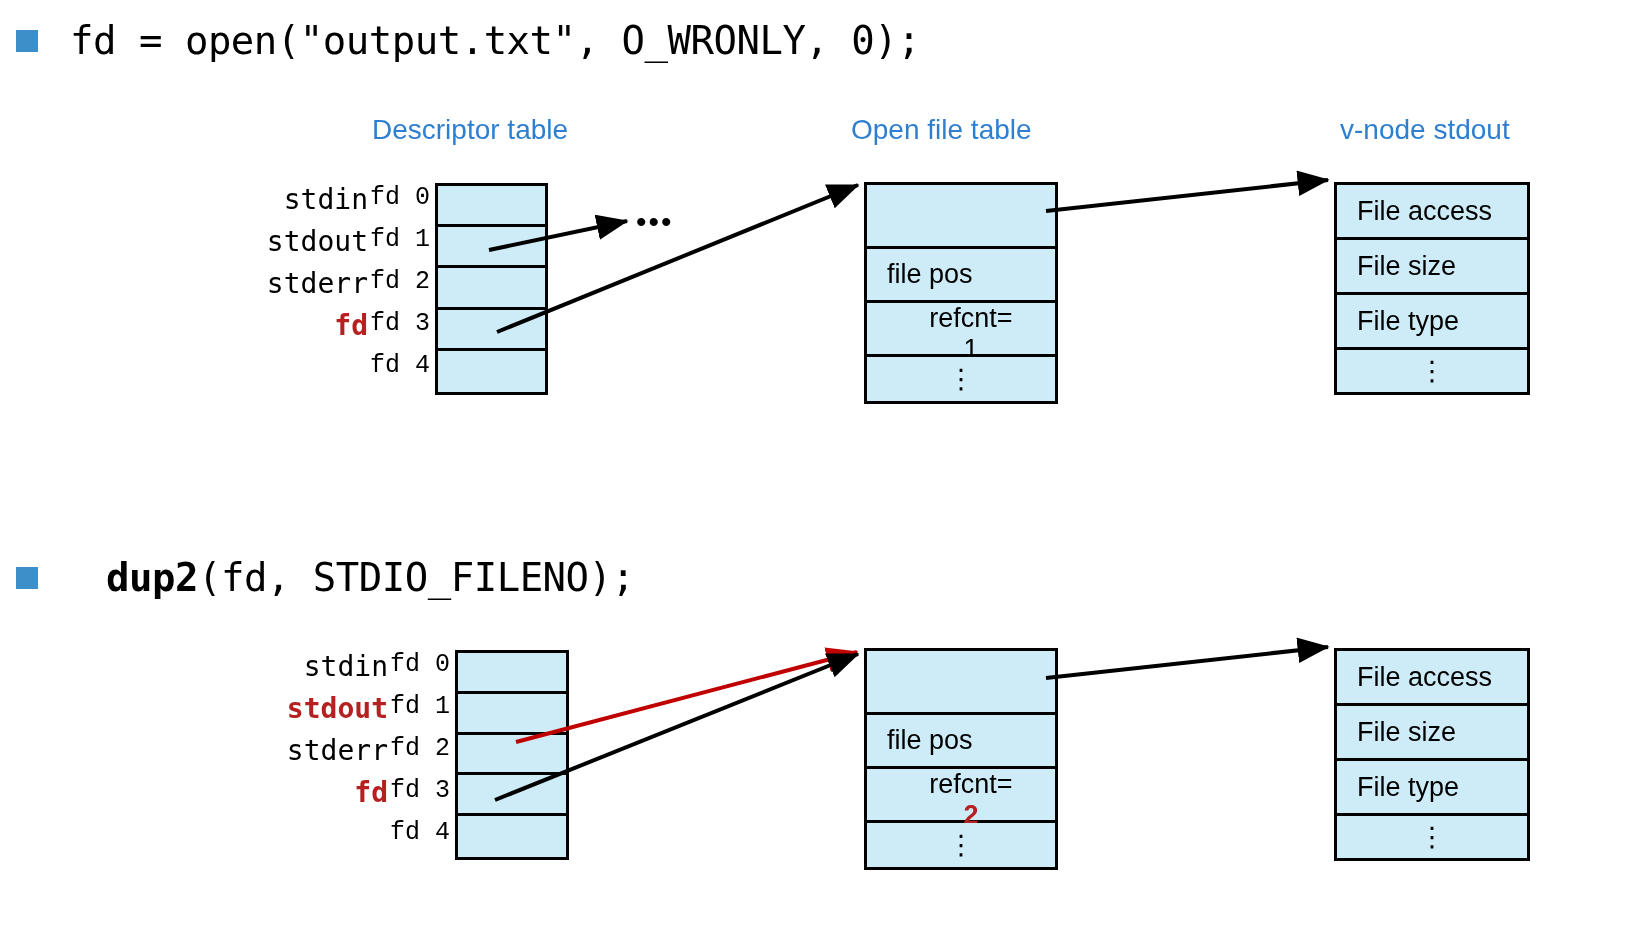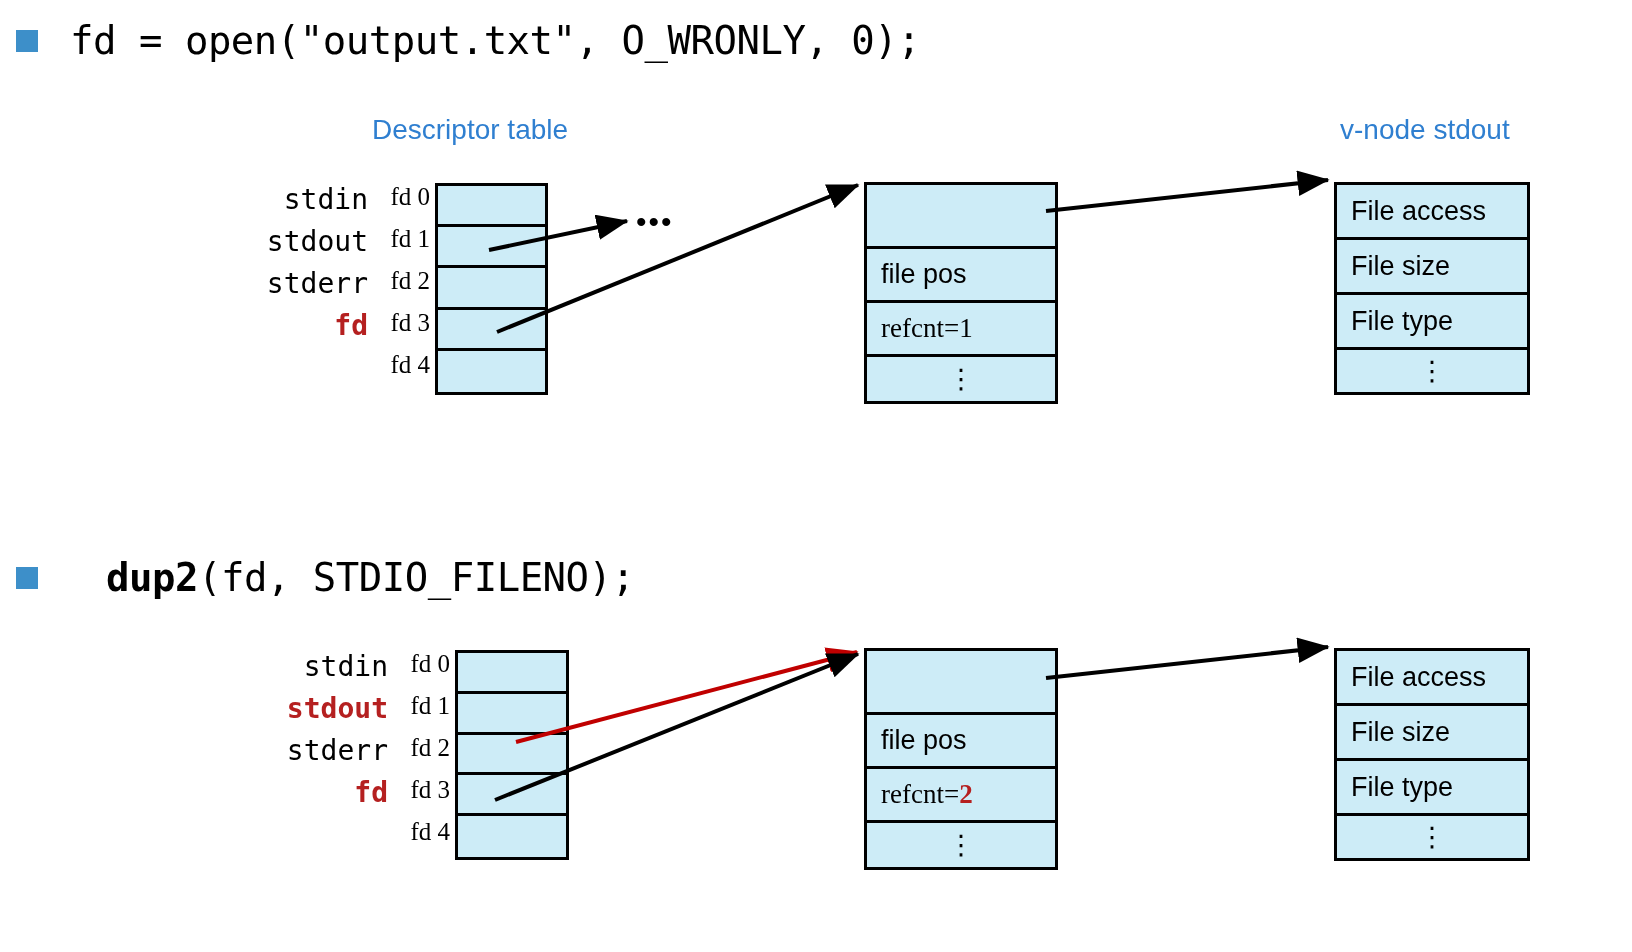--- a/index.html
+++ b/index.html
@@ -42,64 +42,65 @@
     border:3px solid #000000;
     box-sizing:border-box;
     background:#cdecf7;
     display:flex;flex-direction:column;
   }
   .boxtable .cell{
     box-sizing:border-box;
     border-bottom:3px solid #000000;
     background:#cdecf7;
     display:flex;align-items:center;
-    padding-left:14px;
+    padding-left:20px;
     font-size:27px;color:#000;
     white-space:nowrap;
   }
   .boxtable .cell:last-child{border-bottom:none;}
   .boxtable .cell.center{justify-content:center;padding-left:0;}
-  .mono{font-family:Liberation Serif, serif;font-size:27px;}
+  .mono{font-family:Liberation Sans, sans-serif;font-size:27px;flex-direction:column;}
   .red{color:#b52020;font-weight:bold;}
 
   
   .fdlabels{position:absolute;}
   .fdlabels .lrow{
     position:absolute;display:flex;align-items:flex-start;justify-content:flex-end;
     width:100%;
   }
   .name-lbl{
     font-family:"DejaVu Sans Mono","Liberation Mono",monospace;
     font-size:28px;color:#000;white-space:nowrap;
     text-align:right;
   }
   .name-lbl.red{color:#b52020;font-weight:bold;}
   .num-lbl{
     font-size:25px;color:#000;white-space:nowrap;
     width:62px;text-align:right;
-    font-family:Liberation Serif, serif;
+    font-family:Liberation Mono, monospace;
   }
 
   .ellipsis-dots{
     position:absolute;font-size:30px;color:#000;letter-spacing:2px;
     font-family:"Liberation Sans",sans-serif;
   }
   svg.arrows{position:absolute;left:0;top:0;width:1632px;height:952px;pointer-events:none;}
 </style>
 </head>
 <body>
 
 <div class="slide">
 
   <div class="bullet-row" style="left:16px;top:18px;">
     <span class="bullet-square"></span>
     <span class="bullet-text">fd = open("output.txt", O_WRONLY, 0);</span>
   </div>
 
   <div class="table-title" style="left:372px;top:114px;">Descriptor table</div>
+  <div class="table-title" style="left:851px;top:114px;">Open file table</div>
   <div class="table-title" style="left:1340px;top:114px;">v-node stdout</div>
 
   <div class="fdlabels" style="left:180px;top:183px;width:250px;height:212px;">
     <div class="lrow" style="top:0px;height:42px;">
       <span class="name-lbl">stdin</span>
       <span class="num-lbl">fd 0</span>
     </div>
     <div class="lrow" style="top:42px;height:42px;">
       <span class="name-lbl">stdout</span>
       <span class="num-lbl">fd 1</span>

